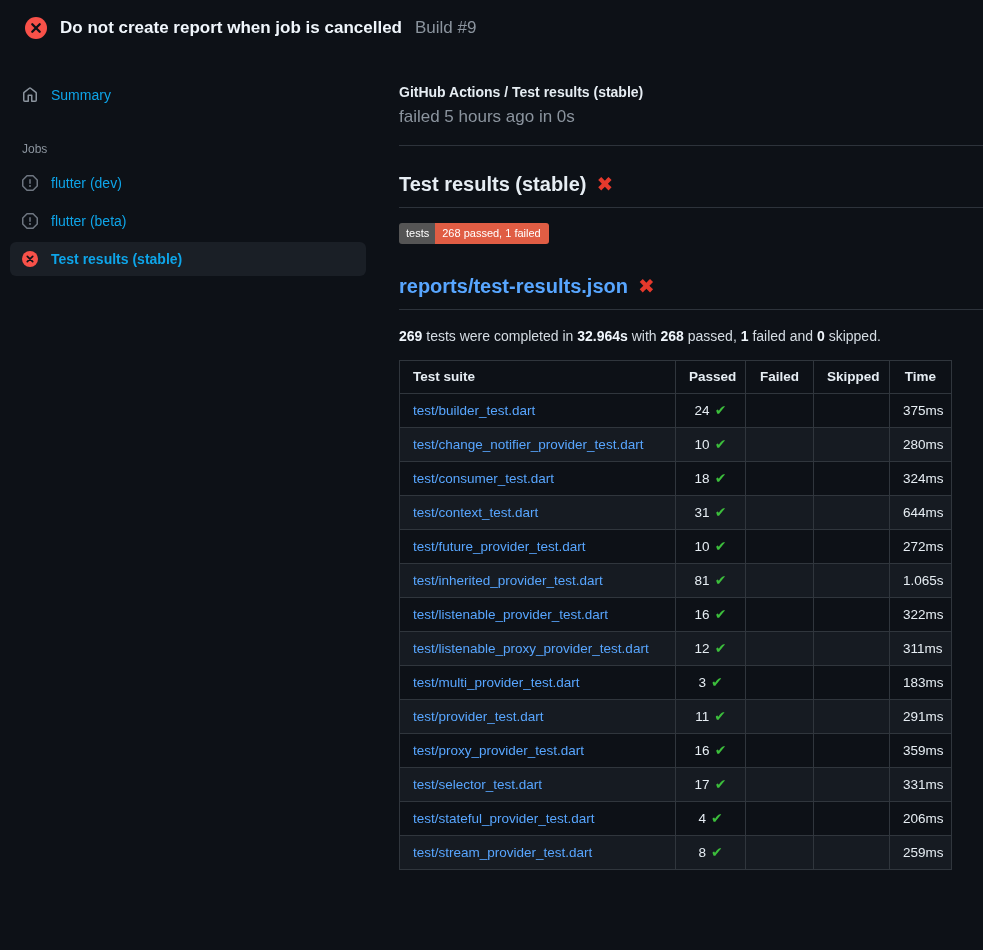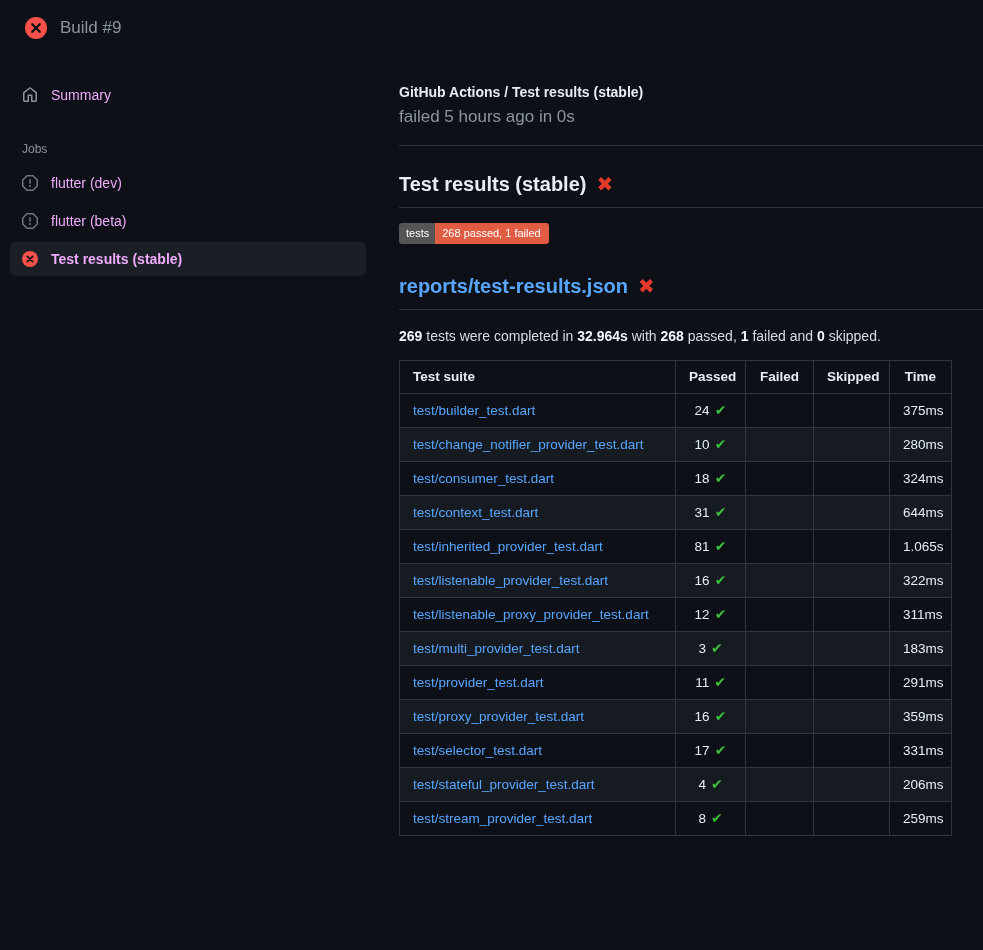--- a/index.html
+++ b/index.html
@@ -17,21 +17,21 @@
   }
   .app-header .title { font-size: 17px; font-weight: 700; color: #f0f6fc; }
   .app-header .build { font-size: 17px; font-weight: 400; color: #8b949e; }
   .icon-svg { display: inline-block; vertical-align: middle; flex: none; }
   
   .layout { display: flex; align-items: flex-start; }
   .sidebar { width: 380px; flex: none; padding: 24px 14px 0 10px; }
   .side-item {
     display: flex; align-items: flex-start; gap: 13px;
     padding: 9px 12px; border-radius: 6px; cursor: pointer;
-    font-size: 14px; color: #f0abfc;
+    font-size: 14px; color: #0ea5e9;
   }
   .side-item.selected { background: #1a1f26; font-weight: 700; }
   .jobs-label { font-size: 12px; color: #8b949e; padding: 0 12px; margin: 30px 0 10px 0; }
   .job-list .side-item { margin-bottom: 4px; }
   .summary-block { margin-bottom: 6px; }
   
   .content { flex: 1; padding: 30px 0 0 19px; }
   .breadcrumb { font-size: 14px; font-weight: 700; color: #e6edf3; }
   .run-meta { font-size: 17px; color: #8b949e; margin-top: 7px; }
   .hr { border: none; border-bottom: 1px solid #2d333b; margin-top: 18px; }
@@ -74,20 +74,21 @@
   .col-time   { width: 62px; margin-top: 42px; }
 </style>
 </head>
 <body>
 
 <header class="app-header">
   <svg class="icon-svg" width="22" height="22" viewBox="0 0 16 16">
     <circle cx="8" cy="8" r="8" fill="#f85149"></circle>
     <path d="M5.3 5.3 L10.7 10.7 M10.7 5.3 L5.3 10.7" stroke="#0d1117" stroke-width="1.7" stroke-linecap="round"></path>
   </svg>
+  <span class="title">Do not create report when job is cancelled</span>
   <span class="build">Build #9</span>
 </header>
 
 <div class="layout">
 
   <nav class="sidebar">
     <div class="summary-block">
       <div class="side-item">
         <svg class="icon-svg" width="16" height="16" viewBox="0 0 16 16" fill="#8b949e">
           <path d="M6.906.664a1.749 1.749 0 0 1 2.187 0l5.25 4.2c.415.332.657.835.657 1.367v7.019A1.75 1.75 0 0 1 13.25 15h-3.5a.75.75 0 0 1-.75-.75V9H7v5.25a.75.75 0 0 1-.75.75h-3.5A1.75 1.75 0 0 1 1 13.25V6.23c0-.531.242-1.034.657-1.366l5.25-4.2Zm1.25 1.171a.25.25 0 0 0-.312 0l-5.25 4.2a.25.25 0 0 0-.094.196v7.019c0 .138.112.25.25.25H5.5V8.25a.75.75 0 0 1 .75-.75h3.5a.75.75 0 0 1 .75.75v5.25h2.75a.25.25 0 0 0 .25-.25V6.23a.25.25 0 0 0-.094-.195Z"></path>
@@ -205,20 +206,33 @@
             </td>
             <td class="num">
               
             </td>
             <td class="num">
               
             </td>
             <td class="num">644ms</td>
           </tr>
 
+          <tr>
+            <td><a class="suite-link">test/future_provider_test.dart</a></td>
+            <td class="num">
+              <span><span>10</span><span class="pass-check">✔</span></span>
+            </td>
+            <td class="num">
+              
+            </td>
+            <td class="num">
+              
+            </td>
+            <td class="num">272ms</td>
+          </tr>
 
           <tr>
             <td><a class="suite-link">test/inherited_provider_test.dart</a></td>
             <td class="num">
               <span><span>81</span><span class="pass-check">✔</span></span>
             </td>
             <td class="num">
               
             </td>
             <td class="num">

